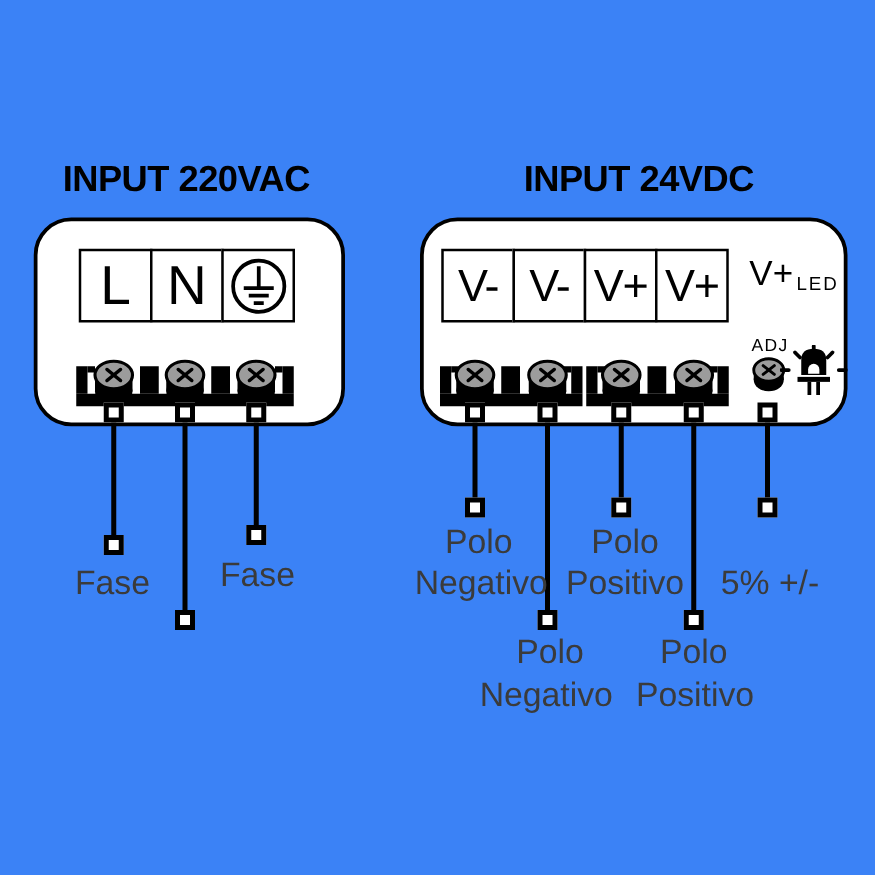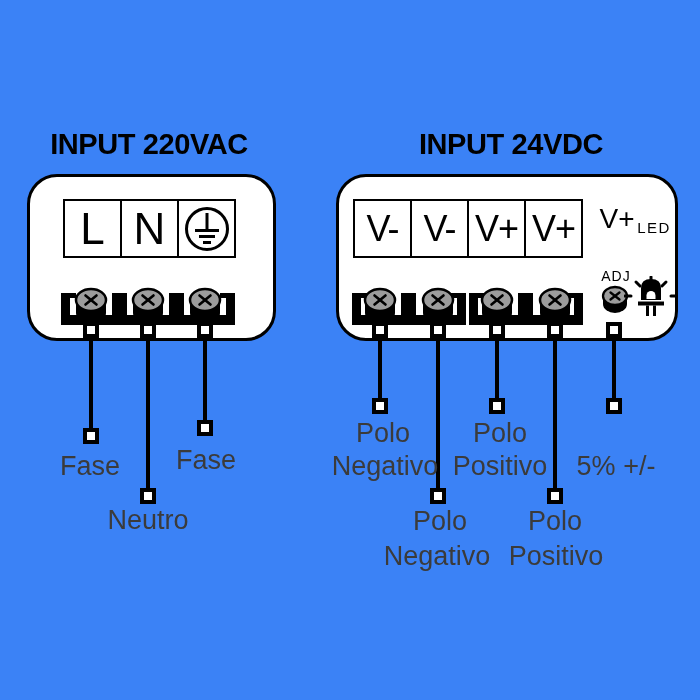--- a/index.html
+++ b/index.html
@@ -93,21 +93,20 @@
 
   <div class="wire" style="left:89px;top:336px;height:98px;"></div>
   <div class="wire" style="left:146px;top:336px;height:158px;"></div>
   <div class="wire" style="left:203px;top:336px;height:90px;"></div>
 
   <div class="sq" style="left:83px;top:428px;"></div>
   <div class="sq" style="left:140px;top:488px;"></div>
   <div class="sq" style="left:197px;top:420px;"></div>
 
   <div class="lbl" style="left:90px;top:452px;">Fase</div>
-  <div class="lbl" style="left:148px;top:506px;">Neutro</div>
   <div class="lbl" style="left:206px;top:446px;">Fase</div>
 
   <div class="title" style="left:511px;top:128px;">INPUT 24VDC</div>
 
   <div class="box" style="left:336px;top:174px;width:336px;height:161px;"></div>
 
   <div class="cellrow" style="left:353px;top:199px;">
     <div class="cell cell-md">
       <span>V-</span>
     </div>

